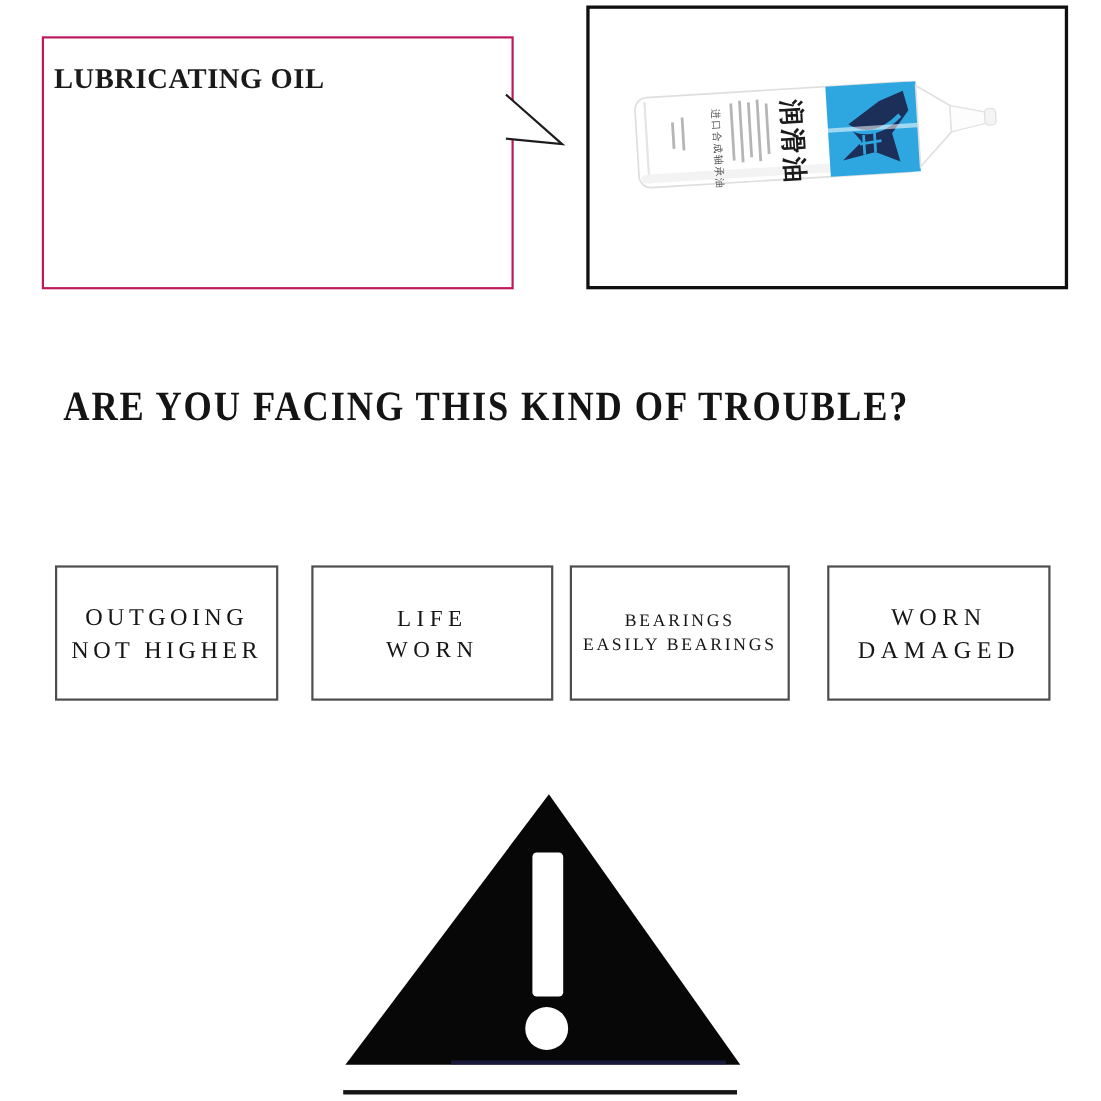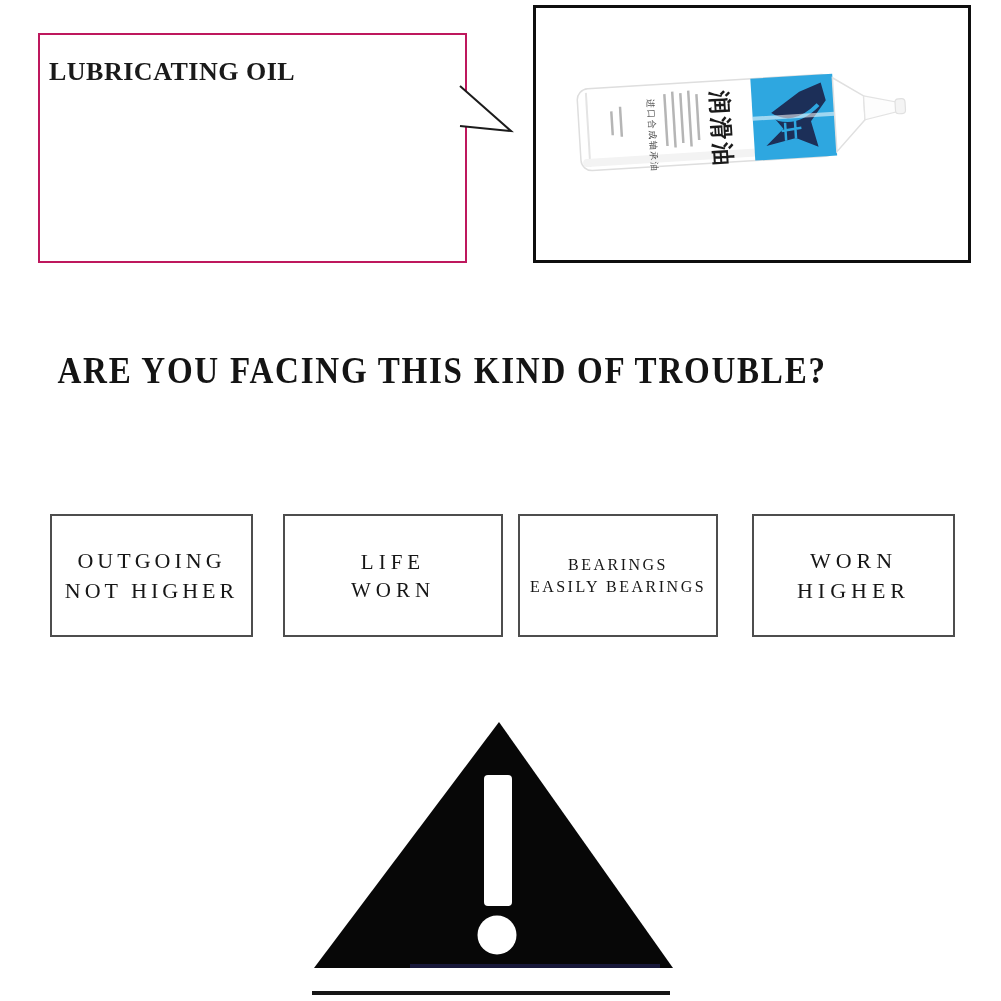--- a/index.html
+++ b/index.html
@@ -106,21 +106,21 @@
   <div class="tbox tbox2">
     <div class="ln">LIFE</div>
     <div class="ln">WORN</div>
   </div>
   <div class="tbox tbox3">
     <div class="ln">BEARINGS</div>
     <div class="ln">EASILY BEARINGS</div>
   </div>
   <div class="tbox tbox4">
     <div class="ln">WORN</div>
-    <div class="ln">HIGHER</div>
+    <div class="ln">DAMAGED</div>
   </div>
 
   <svg class="warning" width="385" height="262" viewBox="0 0 385 262">
     <polygon points="199,6 373,252 14,252" fill="#070707"></polygon>
     <rect x="110" y="248" width="250" height="4" fill="#2a2a6e" opacity="0.5"></rect>
     <rect x="184" y="59" width="28" height="131" rx="4" fill="#ffffff"></rect>
     <circle cx="197" cy="219" r="19.5" fill="#ffffff"></circle>
   </svg>
 
   <div class="divider"></div>

